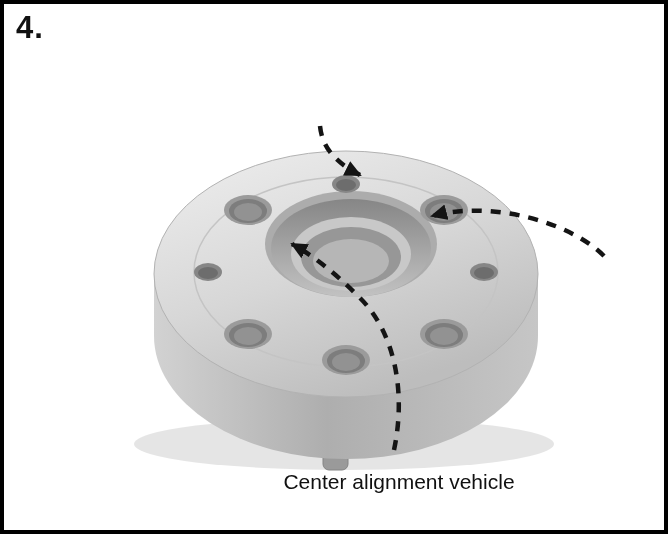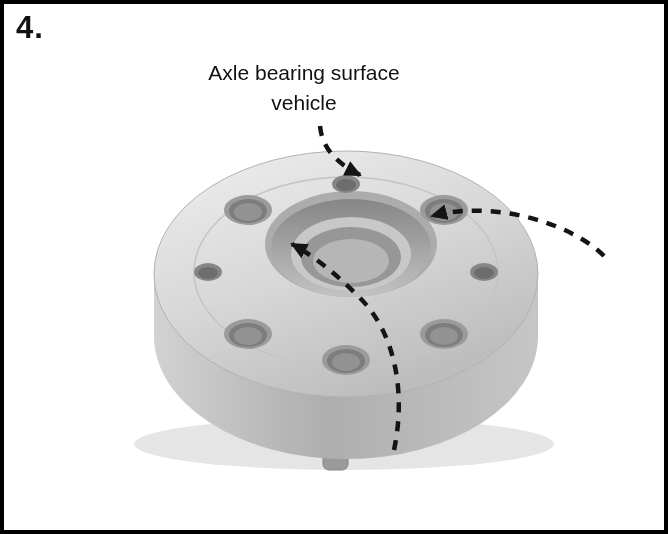--- a/index.html
+++ b/index.html
@@ -132,18 +132,17 @@
       <path class="arrow" d="M 316 122 C 318 142, 330 158, 356 171" marker-end="url(#ah)"></path>
     </g>
     <g>
       <path class="arrow" d="M 600 252 C 566 218, 488 196, 428 212" marker-end="url(#ah)"></path>
     </g>
     <g>
       <path class="arrow" d="M 390 446 C 402 390, 392 328, 354 292 C 332 270, 310 252, 288 240" marker-end="url(#ah)"></path>
     </g>
   </svg>
 
-  <div class="label label-axle">Axle bearing surface
-vehicle</div>
 
 
+  <div class="label label-center">Center alignment vehicle</div>
 
 </div>
 
 </body></html>

